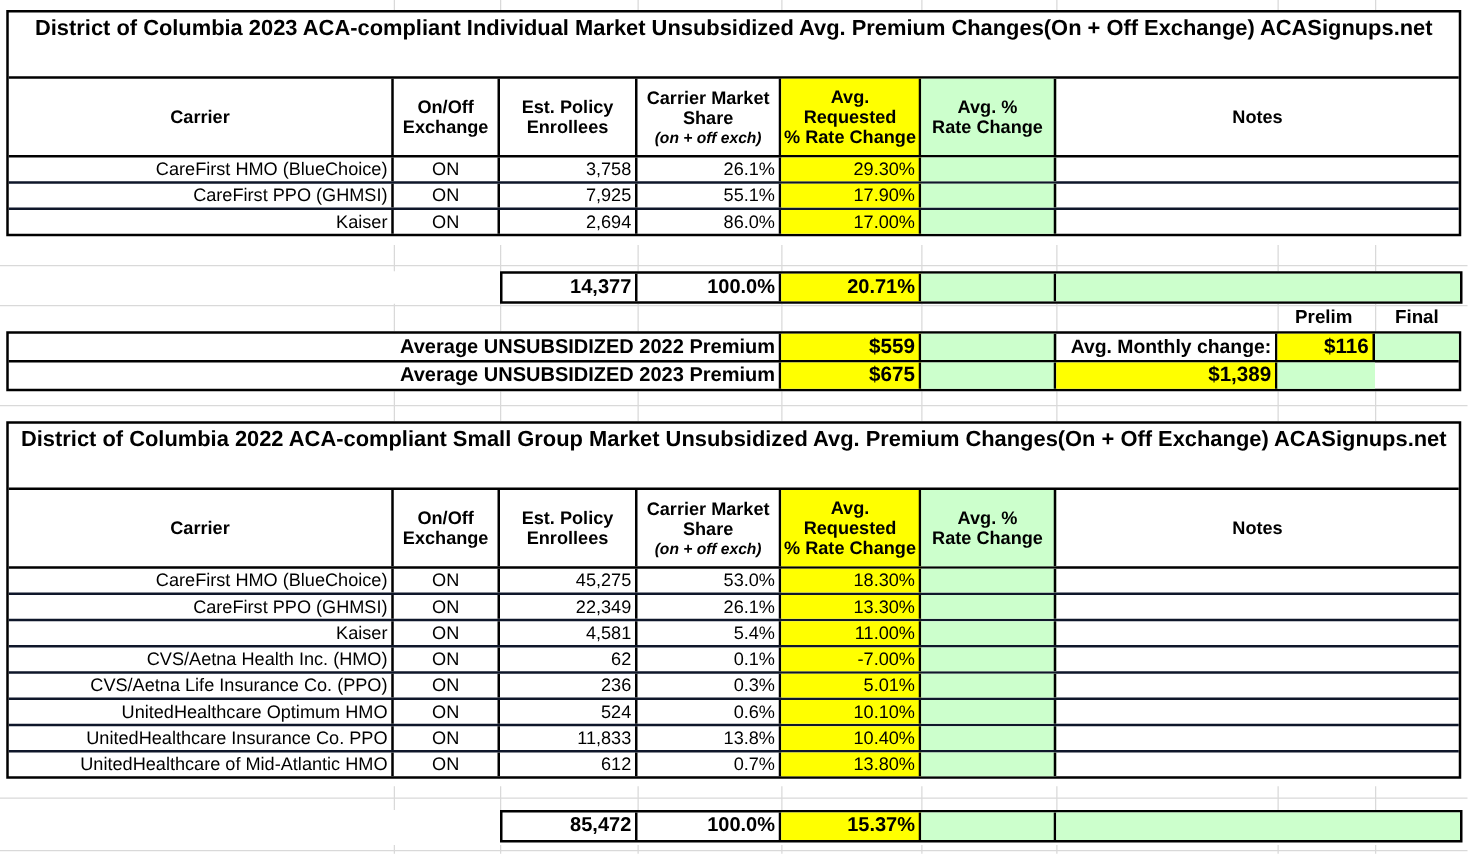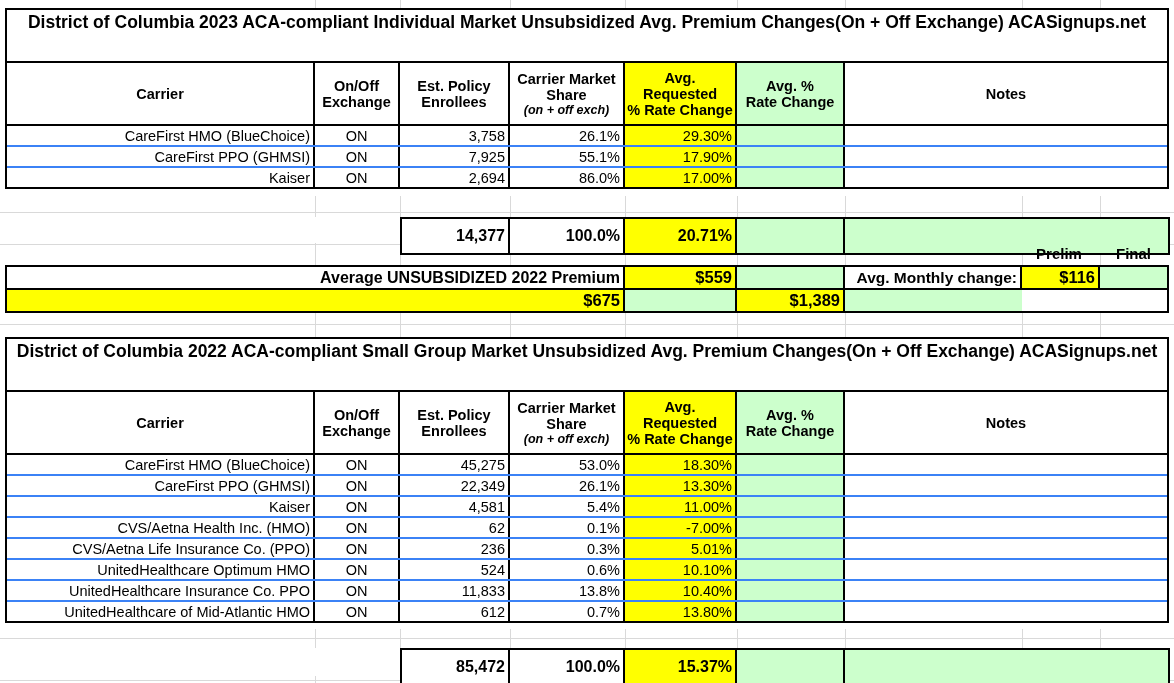--- a/index.html
+++ b/index.html
@@ -40,33 +40,33 @@
     display: flex; flex-direction: row; justify-content: center;
     text-align: center; font-weight: bold; font-size: 17.5px; line-height: 25px;
   }
   .hrow, .drow { display: grid; grid-template-columns: 308px 85px 110px 115px 112px 108px 1fr; }
   .hrow { height: 63px; border-bottom: 2px solid #000; }
   .hrow .c {
     display: flex; flex-direction: column; justify-content: center; align-items: center;
     font-weight: bold; font-size: 14.5px; line-height: 16px; text-align: center;
   }
   .hrow .sub { font-style: italic; font-size: 12.5px; line-height: 14px; }
-  .drow { height: 21px; border-bottom: 2px solid #3b82f6; }
+  .drow { height: 21px; border-bottom: 2px solid #0f172a; }
   .drow:last-child { border-bottom: none; height: 19px; }
   .c { border-right: 2px solid #000; display: flex; align-items: center; overflow: hidden; }
   .c:last-child { border-right: none; }
   .drow .c { font-size: 14.5px; }
   .right  { justify-content: flex-end; padding-right: 3px; }
   .center { justify-content: center; }
   .yellow { background: var(--yellow); }
   .green  { background: var(--green); }
 
   
   .totalrow {
-    position: absolute; left: 400px; width: 770px; height: 38px;
+    position: absolute; left: 400px; width: 770px; height: 26px;
     border: 2px solid #000; background: #fff;
     display: grid; grid-template-columns: 108px 115px 112px 108px 1fr;
     font-weight: bold; font-size: 16px;
   }
   .totalrow .c { align-items: center; }
 
   
   .plrow {
     position: absolute; left: 5px; width: 1164px; height: 20px;
     display: grid; grid-template-columns: 618px 112px 108px 177px 78px 1fr;
@@ -185,20 +185,21 @@
 <div class="sumblock" style="top:265px">
   <div class="sumrow">
     <div class="c right lbl">Average UNSUBSIDIZED 2022 Premium</div>
     <div class="c right yellow val">$559</div>
     <div class="c green"></div>
     <div class="c right">Avg. Monthly change:</div>
     <div class="c right yellow val">$116</div>
     <div class="c green"></div>
   </div>
   <div class="sumrow">
+    <div class="c right lbl">Average UNSUBSIDIZED 2023 Premium</div>
     <div class="c right yellow val">$675</div>
     <div class="c green"></div>
     <div class="c right yellow val">$1,389</div>
     <div class="c green"></div>
   </div>
 </div>
 
 <div class="tbl" style="top:337px">
   <div class="title">
     <div>District of Columbia 2022 ACA-compliant Small Group Market Unsubsidized Avg. Premium Changes</div>

